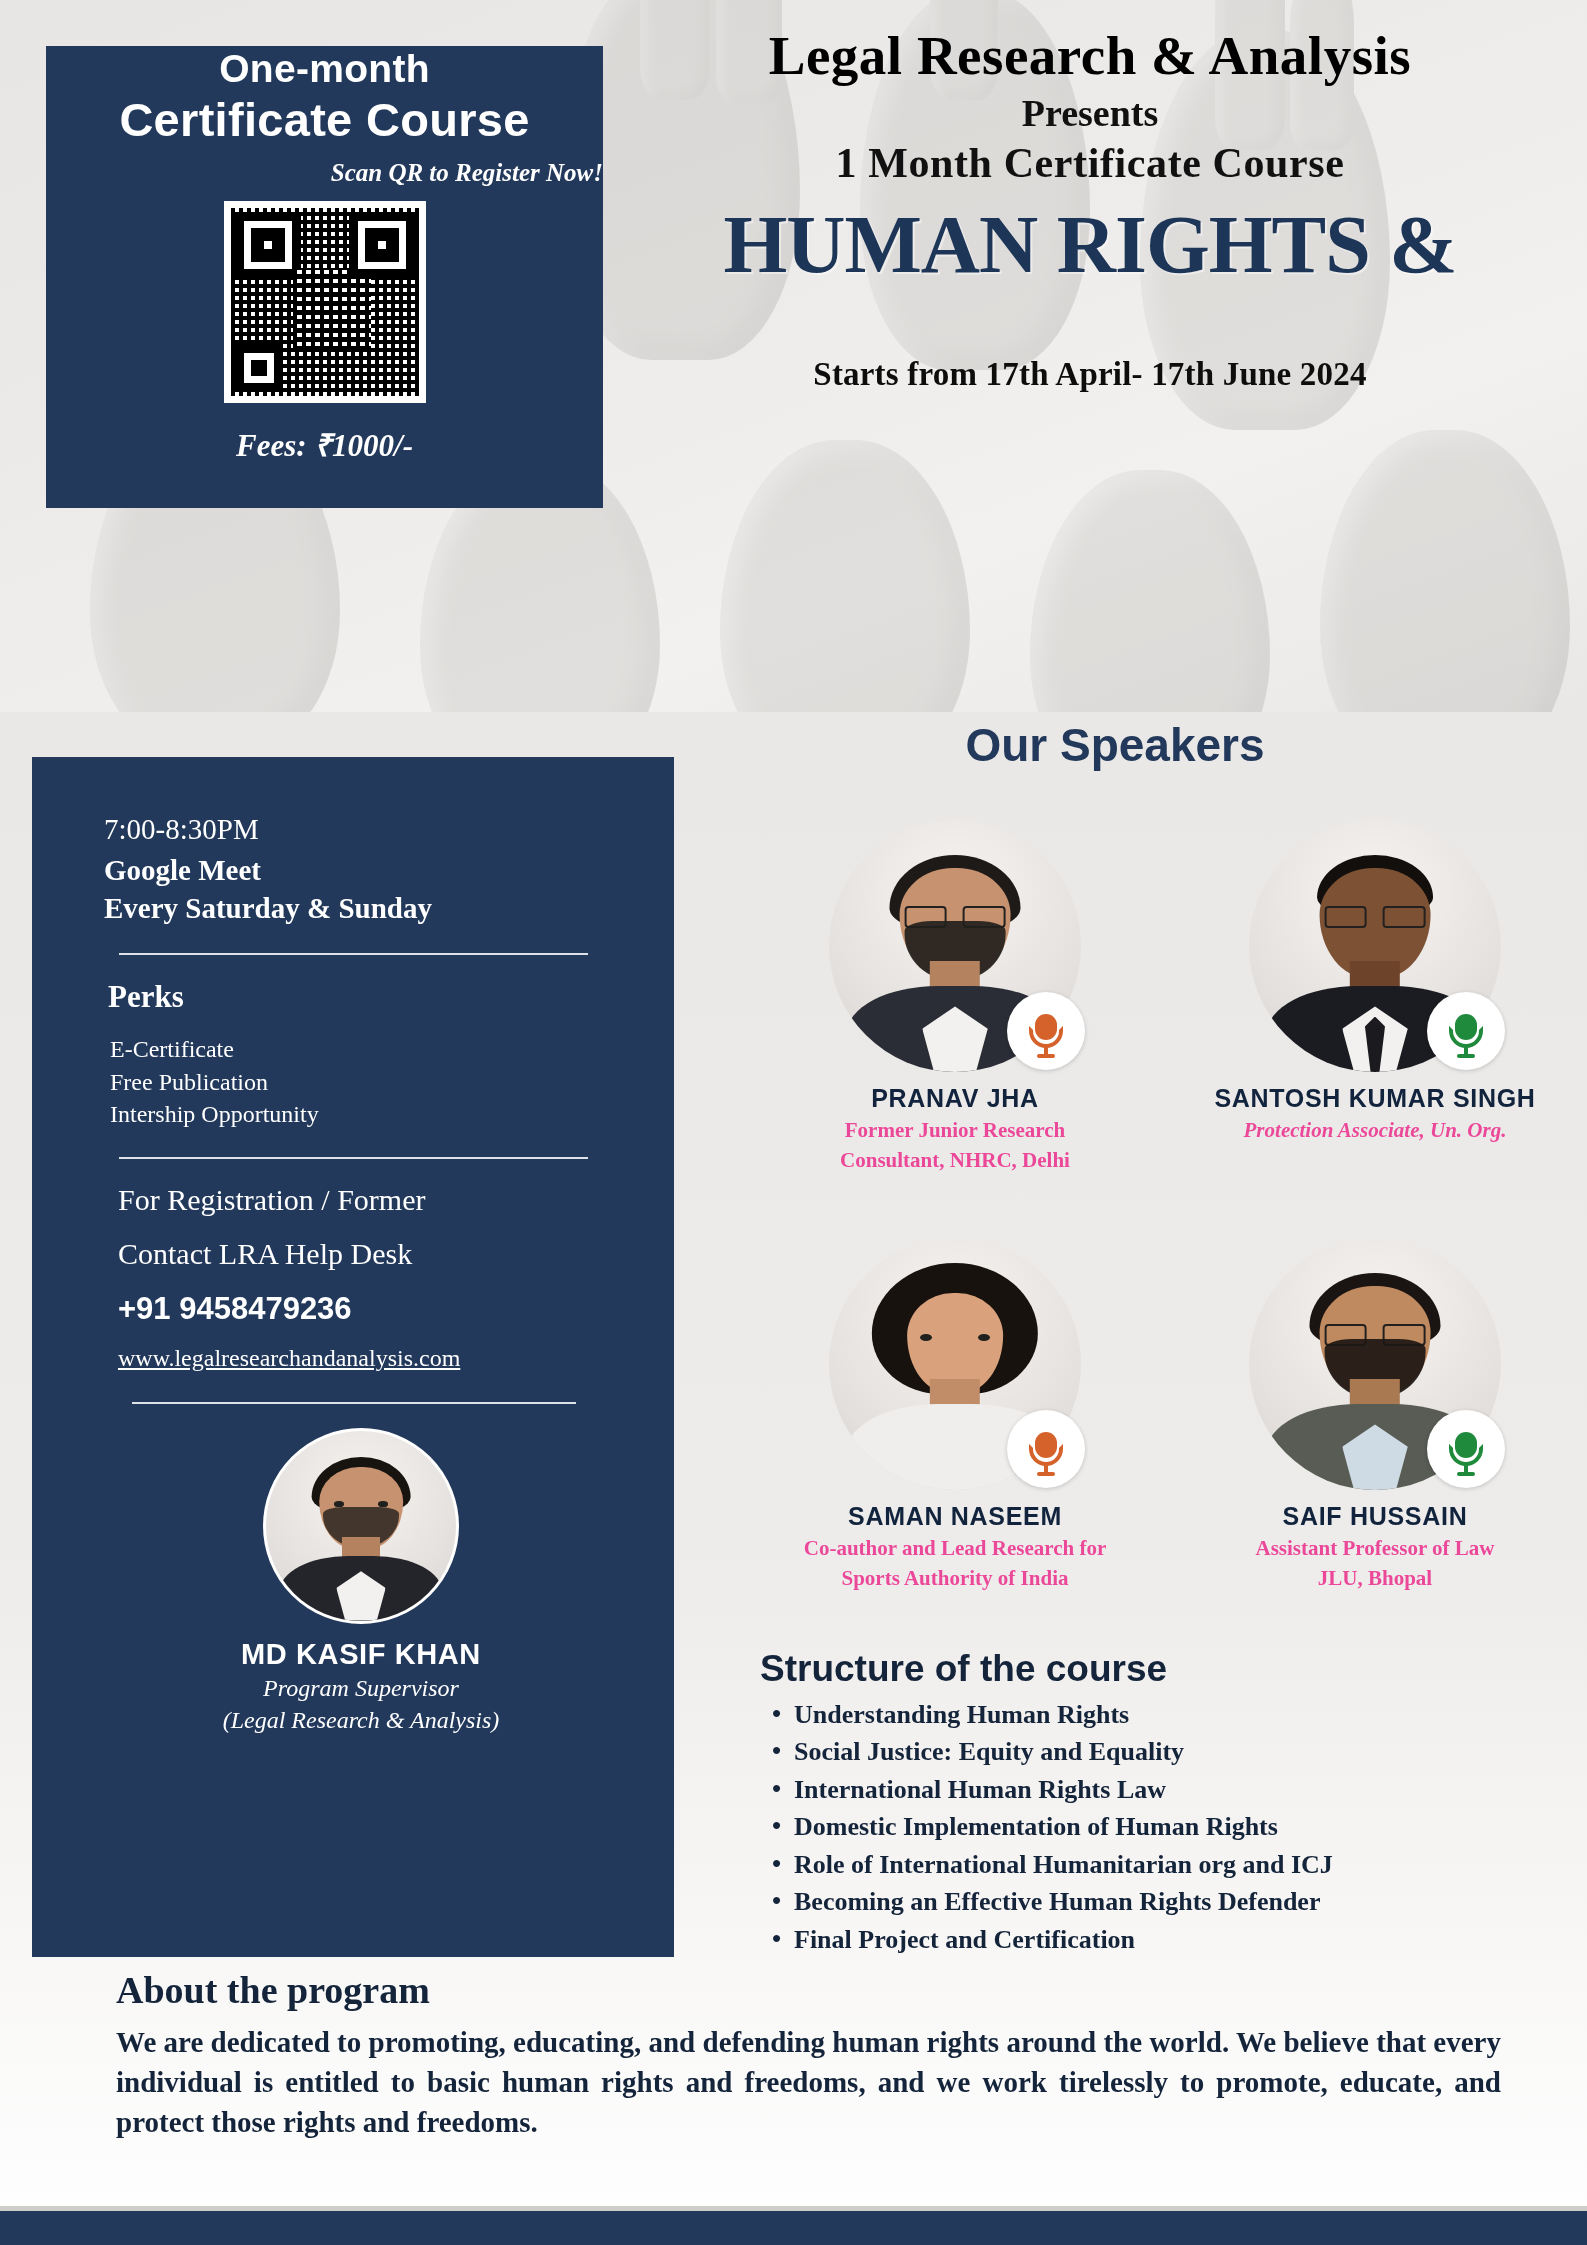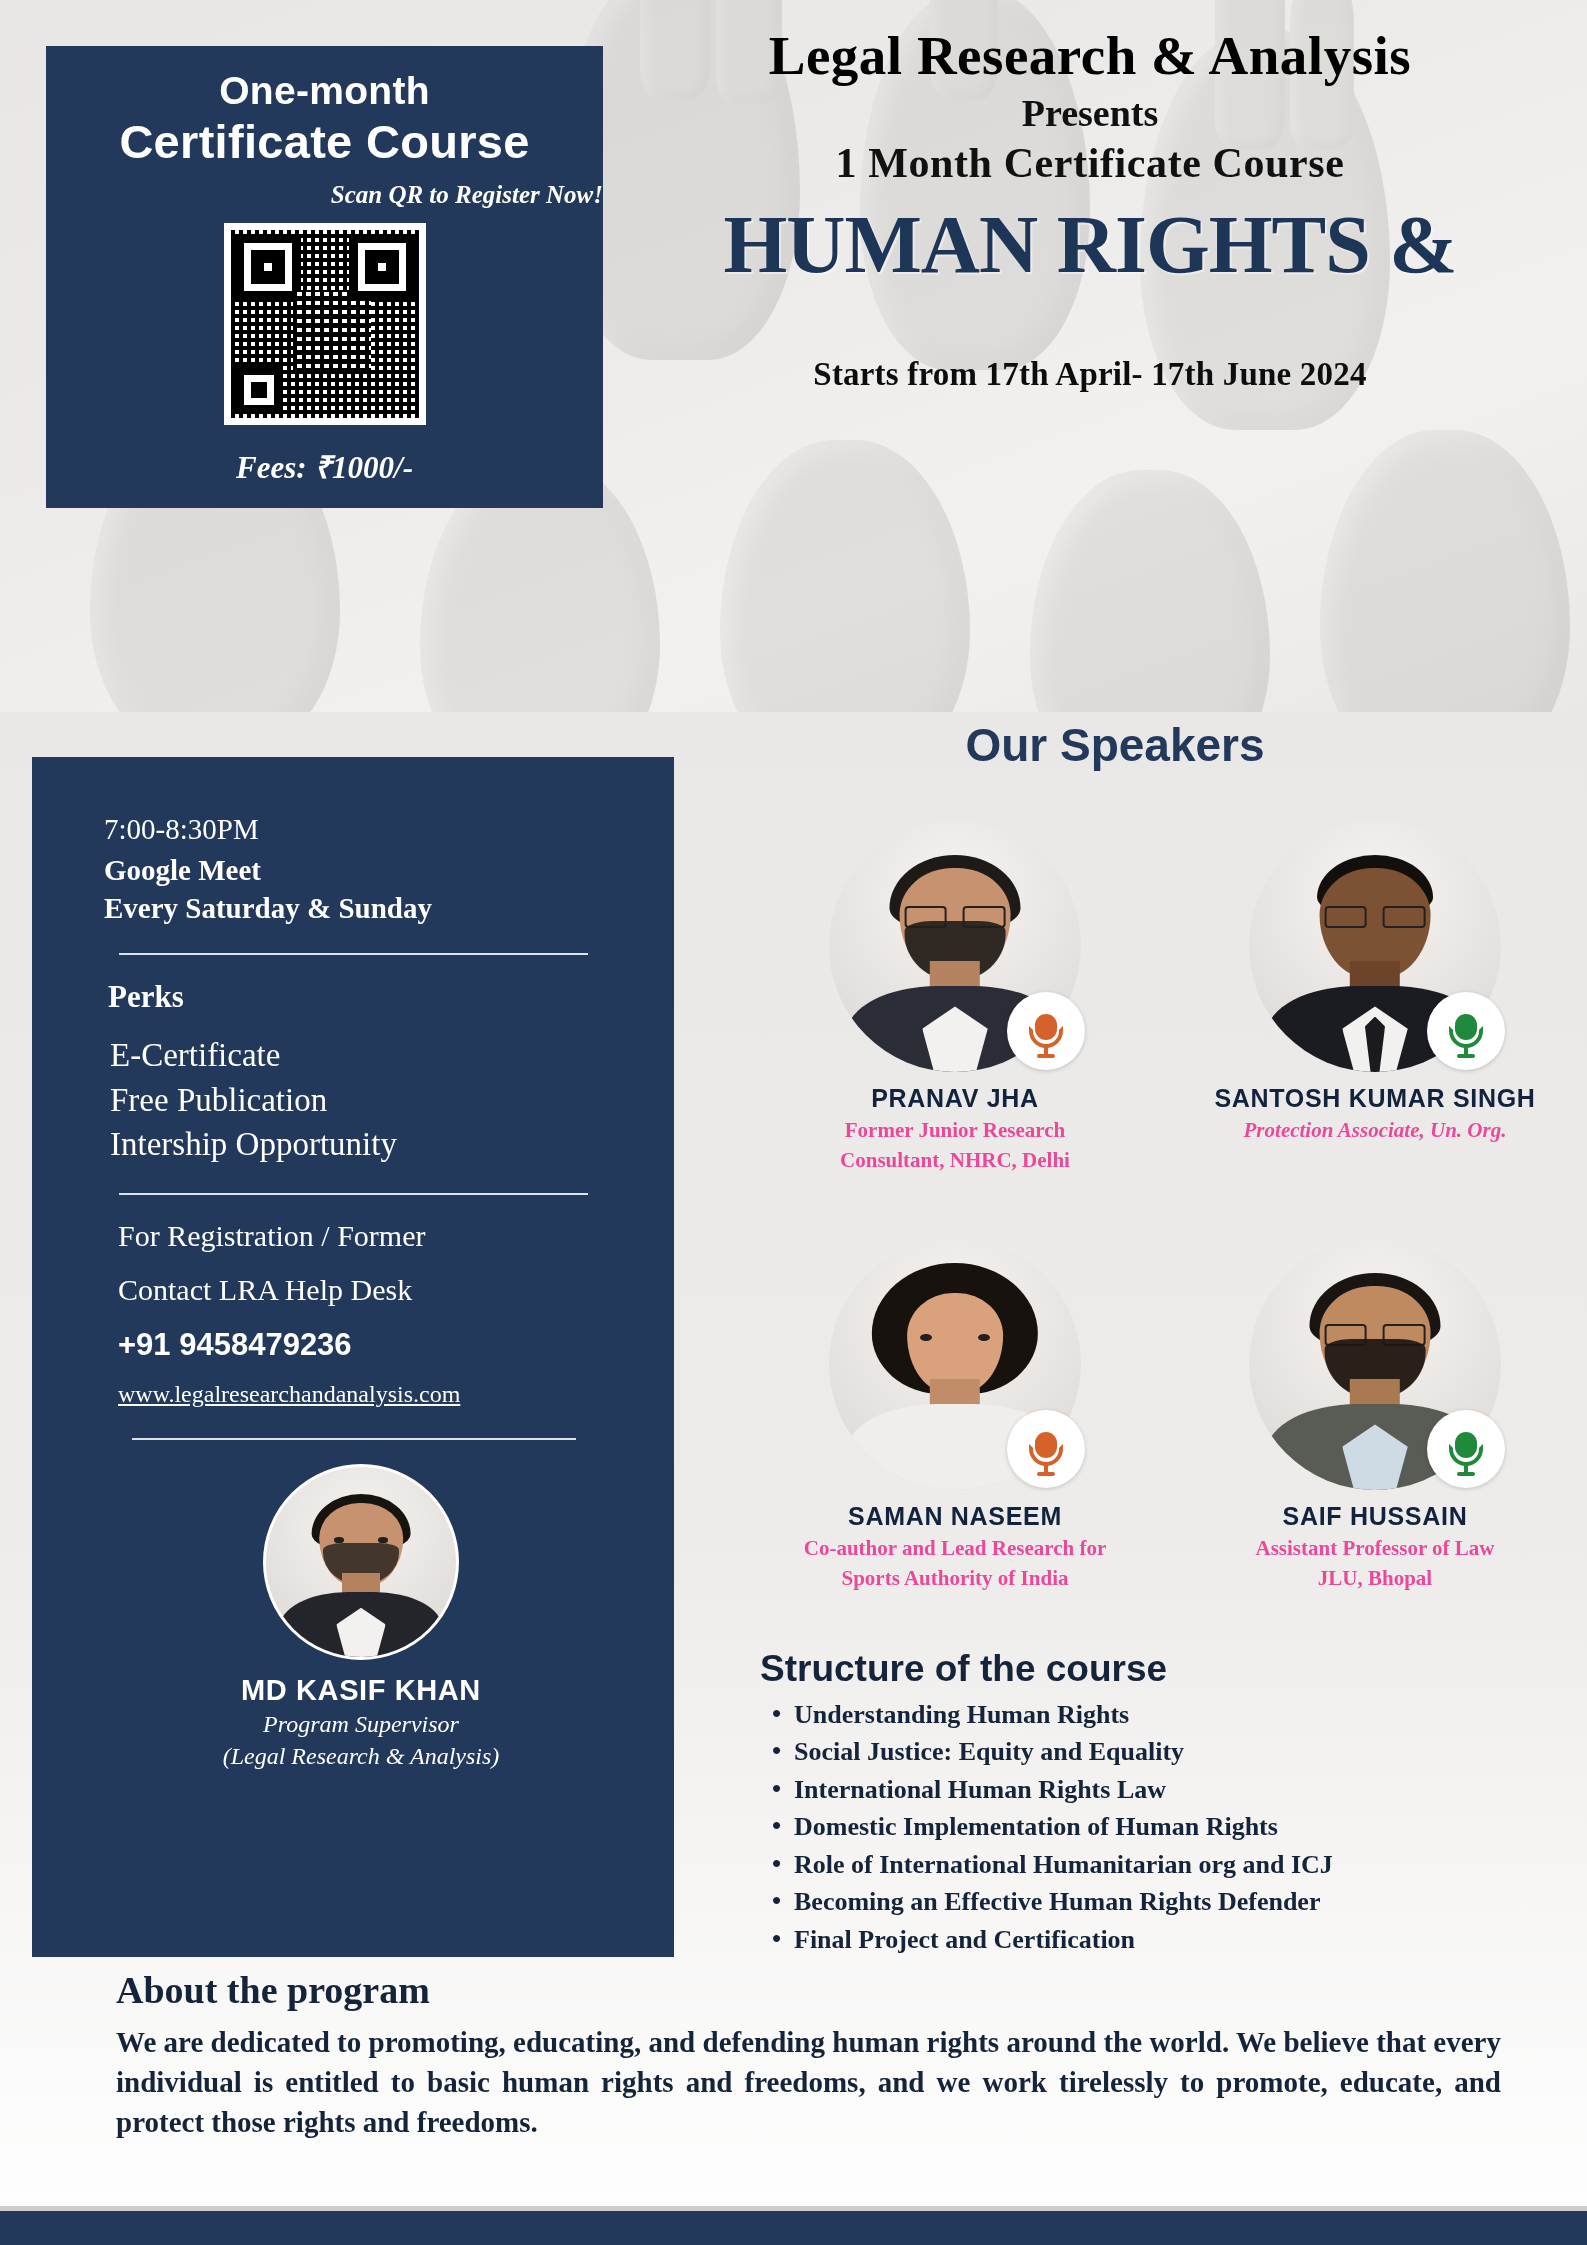--- a/index.html
+++ b/index.html
@@ -36,21 +36,20 @@
     box-shadow: inset -6px -4px 14px rgba(0,0,0,.13), inset 5px 4px 12px rgba(255,255,255,.45);
   }
 
   .header-left-box {
     position: absolute;
     left: 46px; top: 46px;
     width: 557px; height: 462px;
     background: #22395b;
     color: #ffffff;
     text-align: center;
-    padding-top: 22px;
     z-index: 5;
   }
   .hl-line1 {
     font-family: "Liberation Sans", sans-serif;
     font-weight: bold;
     font-size: 39px;
     line-height: 1.18;
     letter-spacing: .3px;
   }
   .hl-line2 {
@@ -203,21 +202,21 @@
   }
   .lp-perks-title {
     font-family: "Liberation Serif", serif;
     font-weight: bold;
     font-size: 31px;
     margin-left: 4px;
     margin-bottom: 18px;
   }
   .lp-perk {
     font-family: "Liberation Serif", serif;
-    font-size: 33px;
+    font-size: 24px;
     line-height: 1.35;
     margin-left: 6px;
   }
   .lp-reg {
     font-family: "Liberation Serif", serif;
     font-size: 30px;
     margin-left: 14px;
     margin-bottom: 20px;
   }
   .lp-contact {

